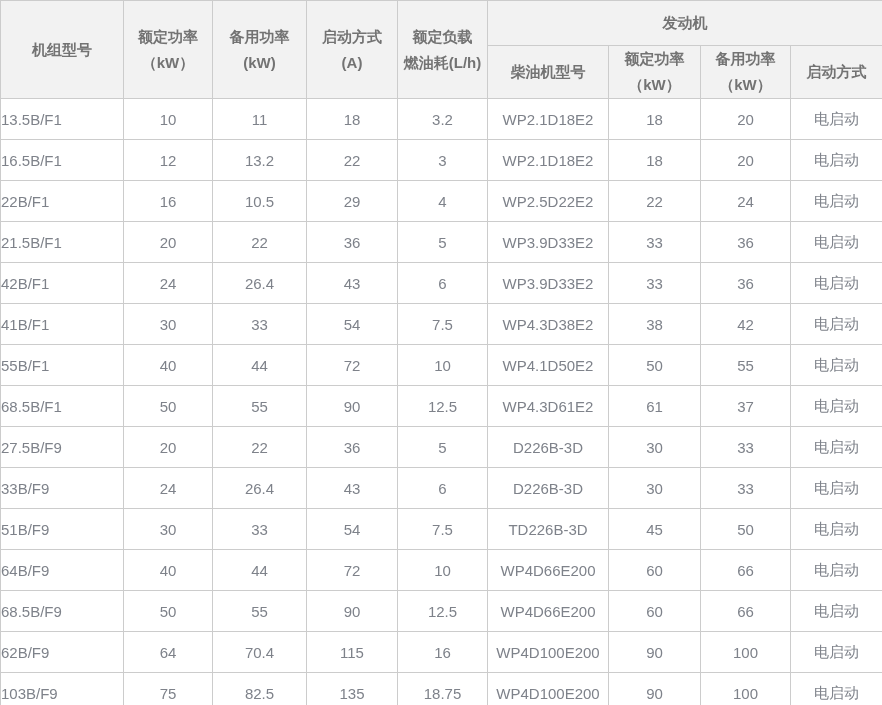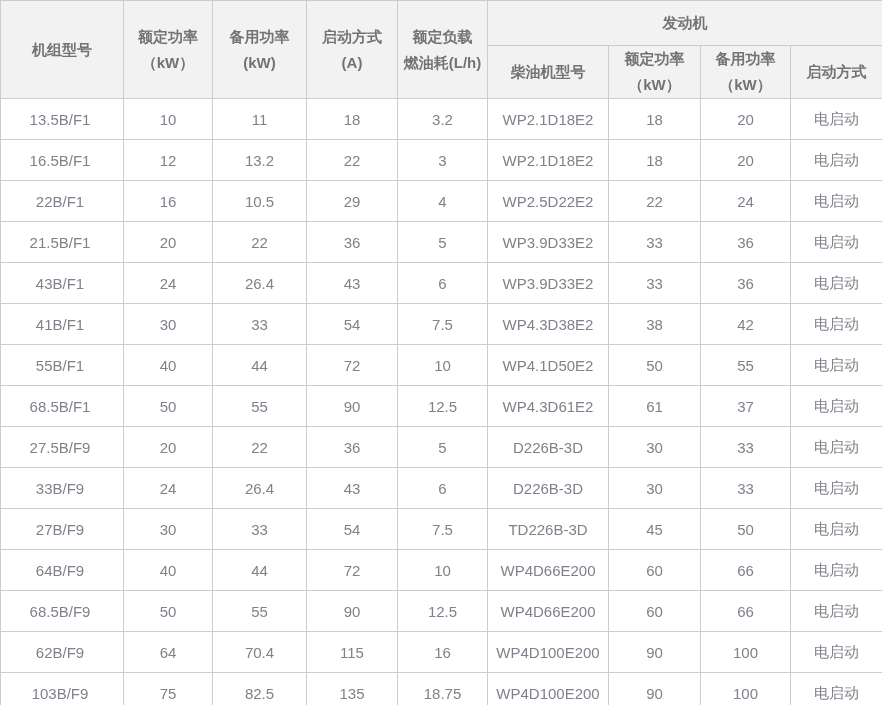--- a/index.html
+++ b/index.html
@@ -35,21 +35,21 @@
     height: 41px;
     background: #ffffff;
   }
   .spec-table td {
     color: #7e828a;
     font-size: 15px;
     text-align: center;
     padding: 0;
   }
   .spec-table td.col-unit {
-    text-align: center;
+    text-align: left;
     padding-right: 4px;
   }
 </style>
 </head>
 <body>
 
 <table class="spec-table">
   <colgroup>
     <col style="width:123px">
     <col style="width:89px">
@@ -142,21 +142,21 @@
     <td>20</td>
     <td>22</td>
     <td>36</td>
     <td>5</td>
     <td>WP3.9D33E2</td>
     <td>33</td>
     <td>36</td>
     <td>电启动</td>
   </tr>
       <tr>
-    <td class="col-unit">43B/F1</td>
+    <td class="col-unit">42B/F1</td>
     <td>24</td>
     <td>26.4</td>
     <td>43</td>
     <td>6</td>
     <td>WP3.9D33E2</td>
     <td>33</td>
     <td>36</td>
     <td>电启动</td>
   </tr>
       <tr>
@@ -208,21 +208,21 @@
     <td>24</td>
     <td>26.4</td>
     <td>43</td>
     <td>6</td>
     <td>D226B-3D</td>
     <td>30</td>
     <td>33</td>
     <td>电启动</td>
   </tr>
       <tr>
-    <td class="col-unit">27B/F9</td>
+    <td class="col-unit">51B/F9</td>
     <td>30</td>
     <td>33</td>
     <td>54</td>
     <td>7.5</td>
     <td>TD226B-3D</td>
     <td>45</td>
     <td>50</td>
     <td>电启动</td>
   </tr>
       <tr>

